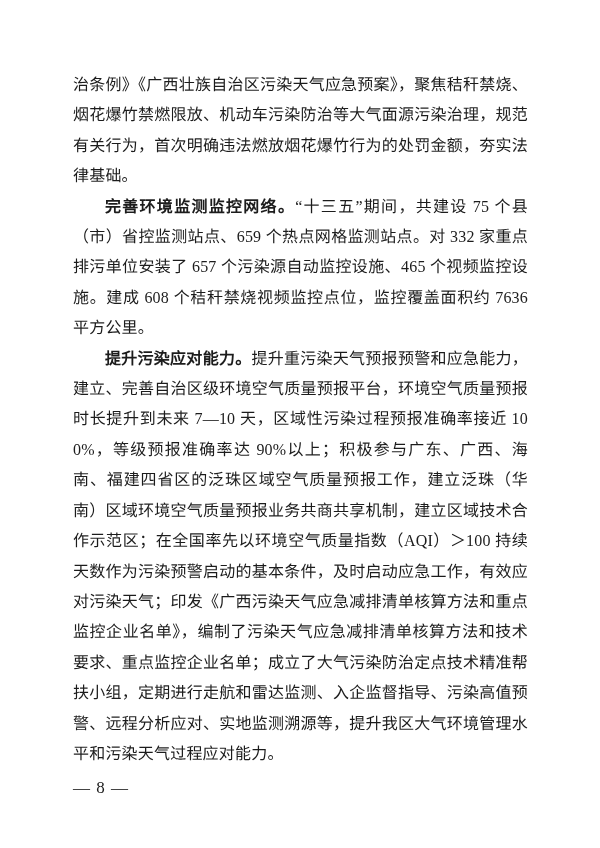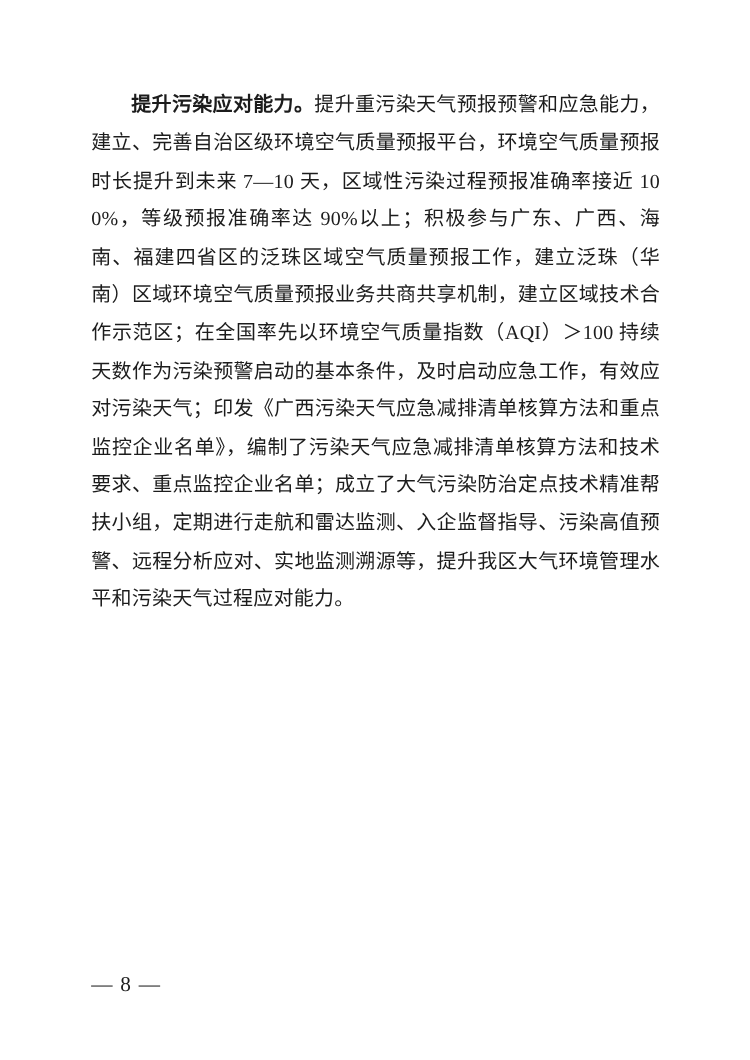--- a/index.html
+++ b/index.html
@@ -45,20 +45,22 @@
     letter-spacing: 1px;
     color: #1c1c1c;
   }
 </style>
 </head>
 <body>
 
 <div class="page">
   <div class="content">
 
+    <p class="para"><span>治条例》《广西壮族自治区污染天气应急预案》，聚焦秸秆禁烧、烟花爆竹禁燃限放、机动车污染防治等大气面源污染治理，规范有关行为，首次明确违法燃放烟花爆竹行为的处罚金额，夯实法律基础。</span></p>
 
+    <p class="para indent"><span class="lead">完善环境监测监控网络。</span><span>“十三五”期间，共建设 75 个县（市）省控监测站点、659 个热点网格监测站点。对 332 家重点排污单位安装了 657 个污染源自动监控设施、465 个视频监控设施。建成 608 个秸秆禁烧视频监控点位，监控覆盖面积约 7636 平方公里。</span></p>
 
     <p class="para indent"><span class="lead">提升污染应对能力。</span><span>提升重污染天气预报预警和应急能力，建立、完善自治区级环境空气质量预报平台，环境空气质量预报时长提升到未来 7—10 天，区域性污染过程预报准确率接近 100%，等级预报准确率达 90%以上；积极参与广东、广西、海南、福建四省区的泛珠区域空气质量预报工作，建立泛珠（华南）区域环境空气质量预报业务共商共享机制，建立区域技术合作示范区；在全国率先以环境空气质量指数（AQI）＞100 持续天数作为污染预警启动的基本条件，及时启动应急工作，有效应对污染天气；印发《广西污染天气应急减排清单核算方法和重点监控企业名单》，编制了污染天气应急减排清单核算方法和技术要求、重点监控企业名单；成立了大气污染防治定点技术精准帮扶小组，定期进行走航和雷达监测、入企监督指导、污染高值预警、远程分析应对、实地监测溯源等，提升我区大气环境管理水平和污染天气过程应对能力。</span></p>
 
   </div>
 
   <div class="footer">— 8 —</div>
 </div>
 
 </body></html>

